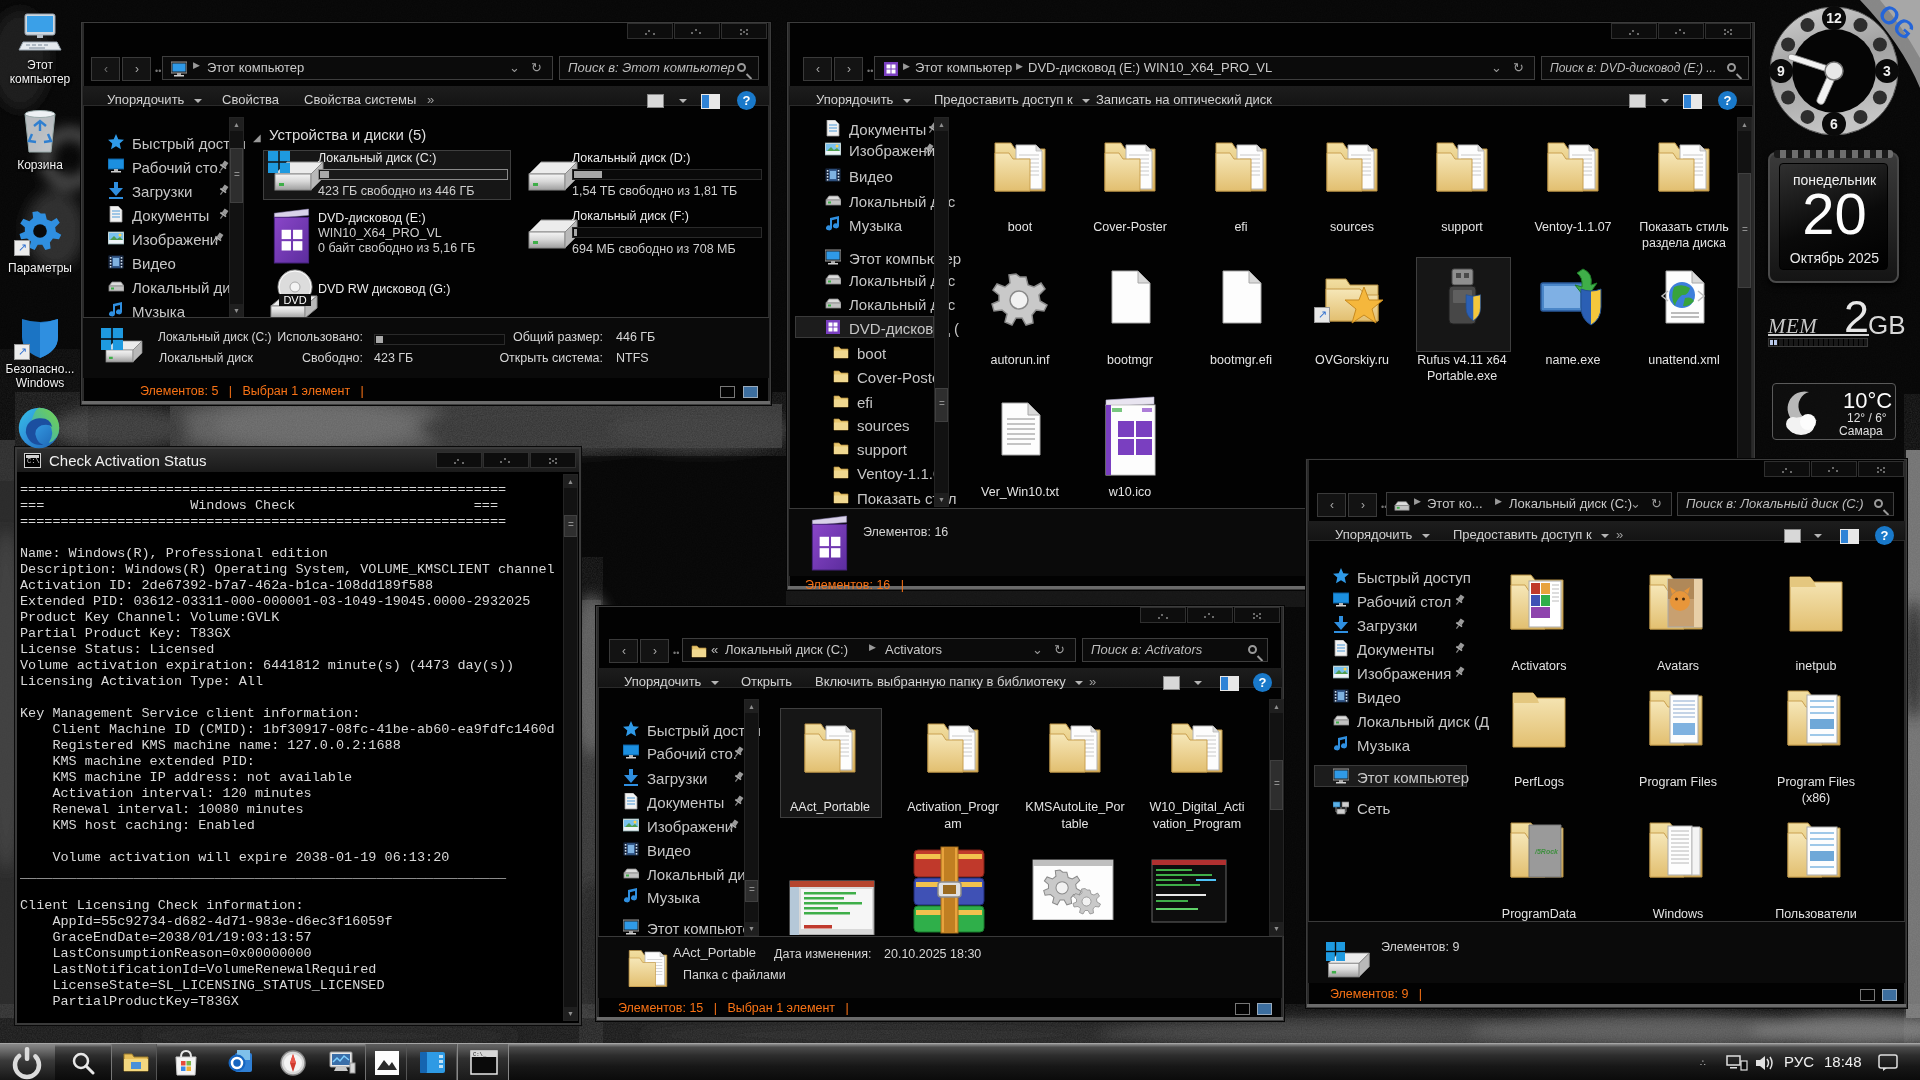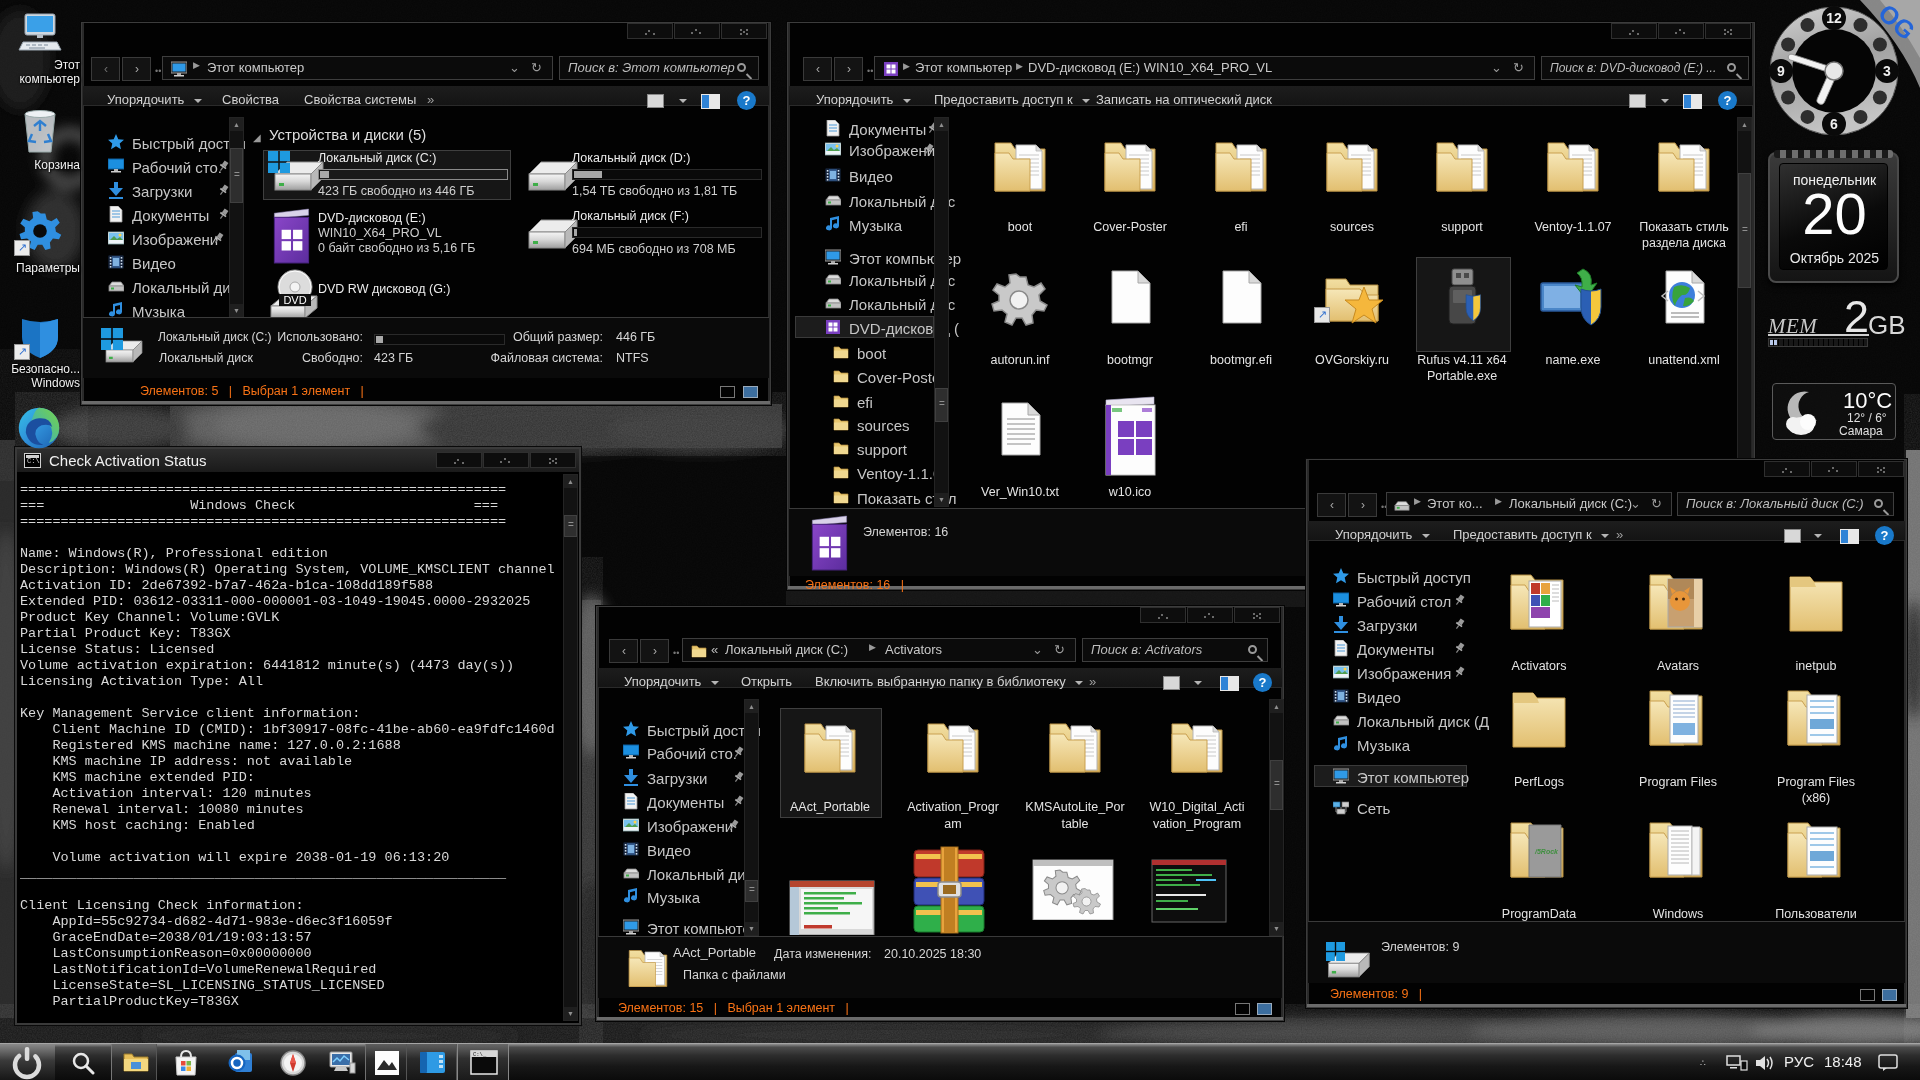--- a/index.html
+++ b/index.html
@@ -35,21 +35,21 @@
 .ghead { position:absolute; color:#dedede; font-size:15px; }
 .seltile { position:absolute; background:#161616; border:1px solid #3f3f3f; }
 .selrow { position:absolute; background:#1c1c1c; border:1px solid #3a3a3a; }
 .tname { position:absolute; color:#ececec; font-size:12.5px; white-space:nowrap; }
 .tsub { position:absolute; color:#cfcfcf; font-size:12.5px; white-space:nowrap; }
 .dbar { position:absolute; height:11px; background:#0a0a0a; border:1px solid #2a2a2a; }
 .dbar i { position:absolute; left:1px; top:1px; bottom:1px; background:#a8a8a8; }
 
 .conline { white-space:pre; }
 
-.dlabel { position:absolute; color:#f2f2f2; font-size:12px; text-align:right; text-shadow:1px 1px 2px #000,0 0 3px #000; }
+.dlabel { position:absolute; color:#f2f2f2; font-size:12px; text-align:center; text-shadow:1px 1px 2px #000,0 0 3px #000; }
 
 .tbtn { position:absolute; top:0; height:37px; }
 </style></head>
 <body>
 
 <div class="abs" style="left:0;top:0;width:1920px;height:1080px;background:#060606;"></div>
 <svg class="abs" style="left:0;top:0" width="1920" height="1080" viewBox="0 0 1920 1080">
  <defs>
   <radialGradient id="bgg1" cx="50%" cy="50%" r="60%">
     <stop offset="0%" stop-color="#6e6e6e"></stop>
@@ -492,21 +492,21 @@
       <span class="abs" style="left:75px;top:12px;font-size:12px">Локальный диск (C:)</span>
       <span class="abs" style="left:150px;top:12px;width:130px;text-align:right">Использовано:</span>
       <div class="dbar" style="left:291px;top:16px;width:131px">
         <i style="width:7px"></i>
       </div>
       <span class="abs" style="left:390px;top:12px;width:130px;text-align:right">Общий размер:</span>
       <span class="abs" style="left:533px;top:12px">446 ГБ</span>
       <span class="abs" style="left:76px;top:33px">Локальный диск</span>
       <span class="abs" style="left:150px;top:33px;width:130px;text-align:right">Свободно:</span>
       <span class="abs" style="left:291px;top:33px">423 ГБ</span>
-      <span class="abs" style="left:390px;top:33px;width:130px;text-align:right">Файловая система:</span>
+      <span class="abs" style="left:390px;top:33px;width:130px;text-align:right">Открыть система:</span>
       <span class="abs" style="left:533px;top:33px">NTFS</span>
     </div>
 <div class="status" style="top:360px;height:21px">
       <span class="abs" style="left:57px;top:2px">Элементов: 5&nbsp;&nbsp;&nbsp;|&nbsp;&nbsp;&nbsp;Выбран 1 элемент&nbsp;&nbsp;&nbsp;|</span>
       <div class="statico" style="left:637px;top:4px;border:1px solid #777"></div>
       <div class="statico" style="left:660px;top:4px;background:#3c6e9f;border:1px solid #9ab"></div>
     </div>
 </div>
 <div class="win" style="left:786px;top:21px;width:970px;height:570px">
 <div class="capbtn" style="left:824px;top:1px">
@@ -779,22 +779,22 @@
 <div class="conline">Extended PID: 03612-03311-000-000001-03-1049-19045.0000-2932025</div>
 <div class="conline">Product Key Channel: Volume:GVLK</div>
 <div class="conline">Partial Product Key: T83GX</div>
 <div class="conline">License Status: Licensed</div>
 <div class="conline">Volume activation expiration: 6441812 minute(s) (4473 day(s))</div>
 <div class="conline">Licensing Activation Type: All</div>
 <div class="conline">&nbsp;</div>
 <div class="conline">Key Management Service client information:</div>
 <div class="conline">    Client Machine ID (CMID): 1bf30917-08fc-41be-ab60-ea9fdfc1460d</div>
 <div class="conline">    Registered KMS machine name: 127.0.0.2:1688</div>
+<div class="conline">    KMS machine extended PID:</div>
 <div class="conline">    KMS machine IP address: not available</div>
-<div class="conline">    KMS machine extended PID:</div>
 <div class="conline">    Activation interval: 120 minutes</div>
 <div class="conline">    Renewal interval: 10080 minutes</div>
 <div class="conline">    KMS host caching: Enabled</div>
 <div class="conline">&nbsp;</div>
 <div class="conline">    Volume activation will expire 2038-01-19 06:13:20</div>
 <div class="conline">____________________________________________________________</div>
 <div class="conline">&nbsp;</div>
 <div class="conline">Client Licensing Check information:</div>
 <div class="conline">    AppId=55c92734-d682-4d71-983e-d6ec3f16059f</div>
 <div class="conline">    GraceEndDate=2038/01/19:03:13:57</div>

